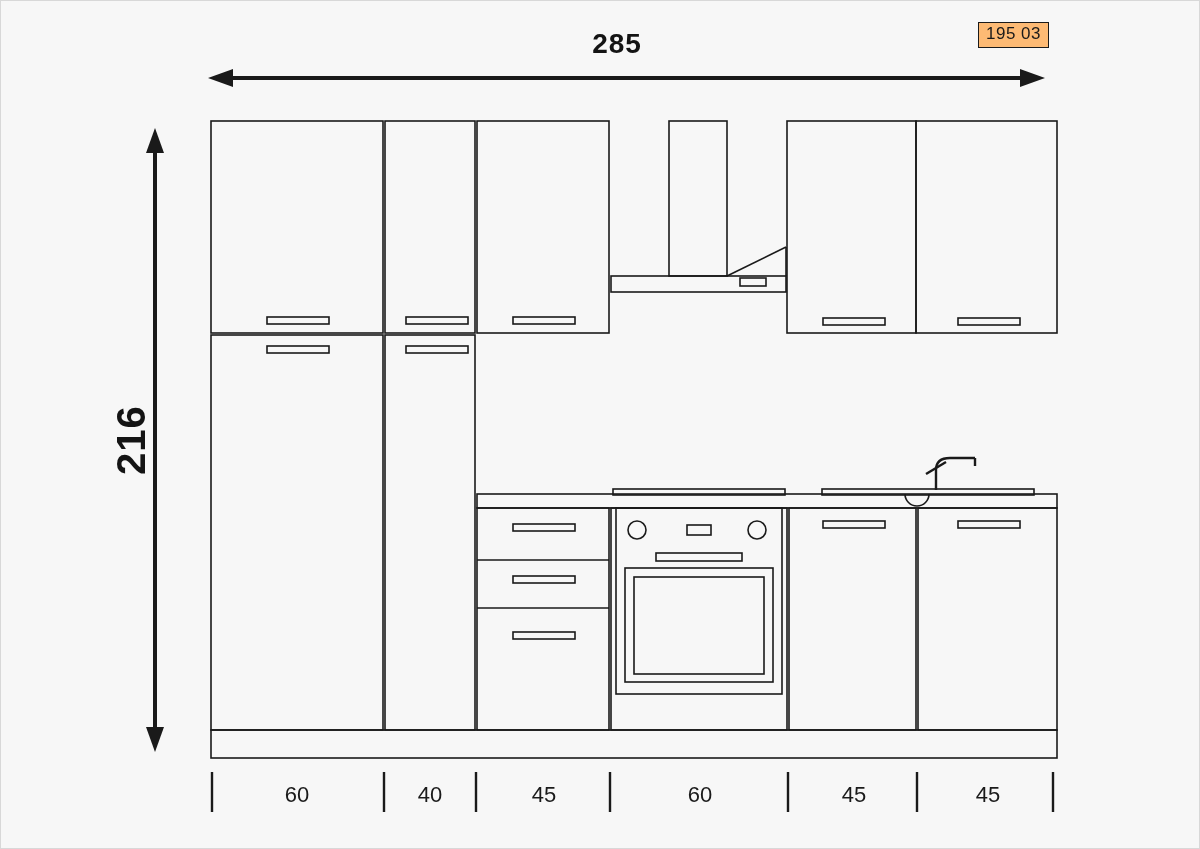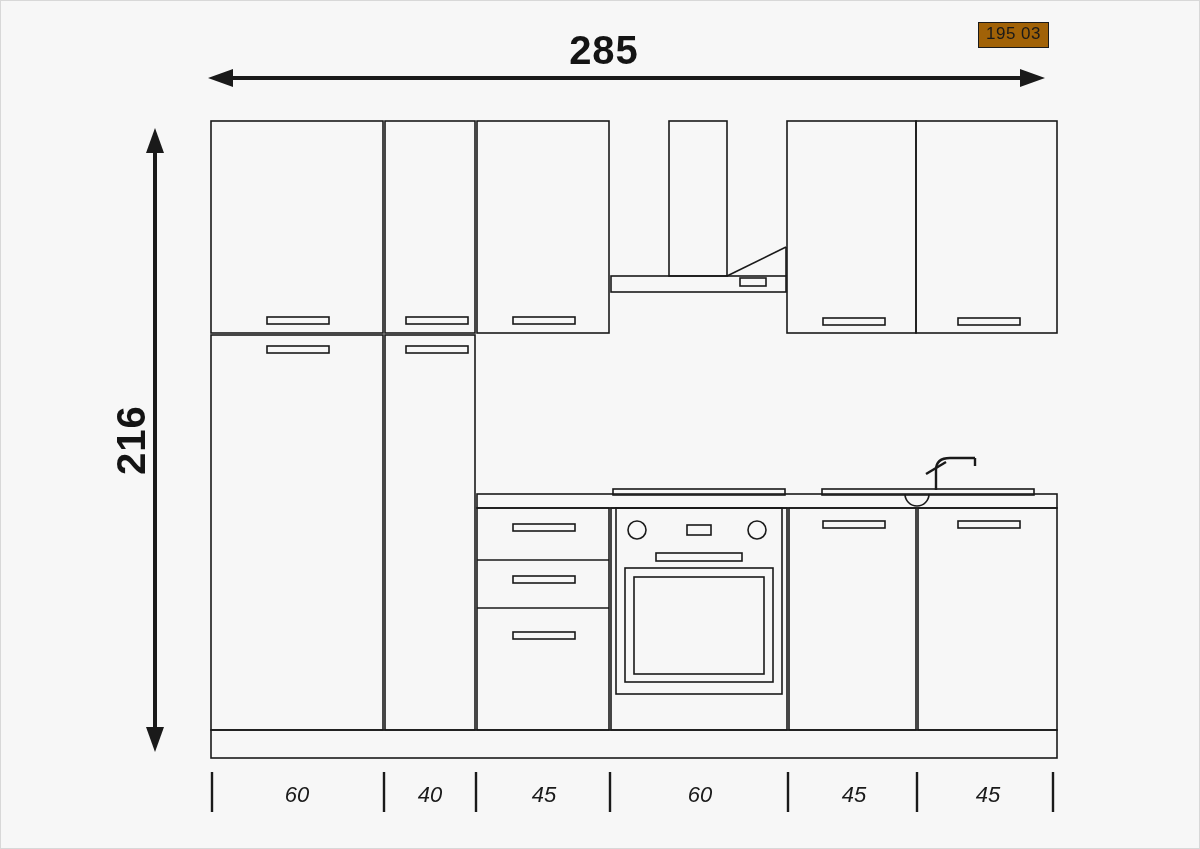--- a/index.html
+++ b/index.html
@@ -36,50 +36,49 @@
   }
   .code-box {
     position: absolute;
     left: 978px;
     top: 22px;
     border: 1.5px solid #1a1a1a;
     padding: 2px 7px 3px 7px;
     font-size: 17px;
     letter-spacing: 0.5px;
     color: #1a1a1a;
-    background: #a16207;
+    background: #fdba74;
     line-height: 1.1;
   }
   .dim-label {
     position: absolute;
     color: #141414;
     font-weight: bold;
     line-height: 1;
   }
   .dim-top {
-    left: 604px;
+    left: 617px;
     top: 30px;
     transform: translateX(-50%);
-    font-size: 40px;
+    font-size: 28px;
     letter-spacing: 1px;
   }
   .dim-left {
     left: 131px;
     top: 440px;
     transform: translate(-50%, -50%) rotate(-90deg);
     font-size: 40px;
     letter-spacing: 1px;
   }
   .seg-label {
     position: absolute;
     top: 782px;
     transform: translateX(-50%);
     font-size: 22px;
     color: #1a1a1a;
-    font-style: italic;
   }
 </style>
 </head>
 <body>
 
 <div id="page">
   <div class="frame-border"></div>
 
   <svg class="plan" viewBox="0 0 1200 849">
     <g fill="none" stroke="#1a1a1a" stroke-width="1.6">

